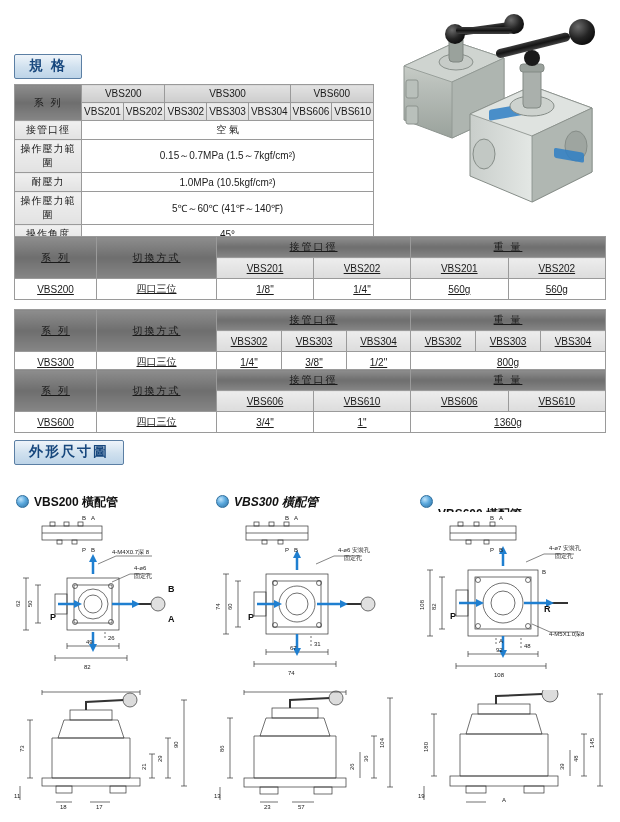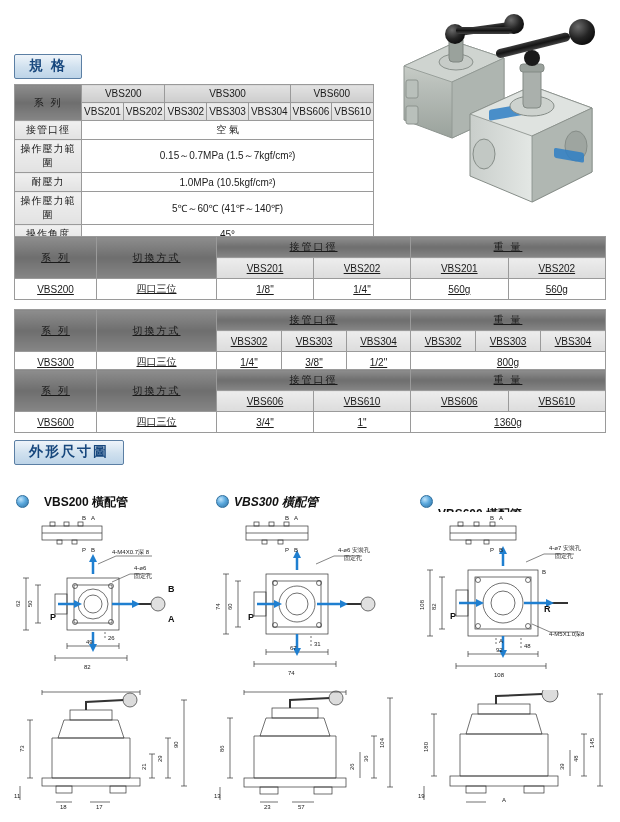--- a/index.html
+++ b/index.html
@@ -302,21 +302,21 @@
       <td>1"</td>
       <td colspan="2">1360g</td>
     </tr>
   </tbody>
     </table>
 
 
   <div class="sect-head" style="left:14px; top:440px;">外形尺寸圖</div>
 
   <div class="bullet" style="left:16px; top:495px;"></div>
-  <div class="dim-title" style="left:44px; top:494px;">VBS200 橫配管</div>
+  <div class="dim-title" style="left:34px; top:494px;">VBS200 橫配管</div>
 
   <div class="drawing" style="left:12px; top:512px; width:190px; height:180px;">
     <svg width="190" height="180" viewBox="0 0 190 180">
       <g stroke="#333" fill="none" stroke-width="0.7">
 
         <rect x="30" y="14" width="60" height="14"></rect>
         <line x1="30" y1="21" x2="90" y2="21"></line>
         <rect x="38" y="10" width="5" height="4"></rect>
         <rect x="52" y="10" width="5" height="4"></rect>
         <rect x="66" y="10" width="5" height="4"></rect>

